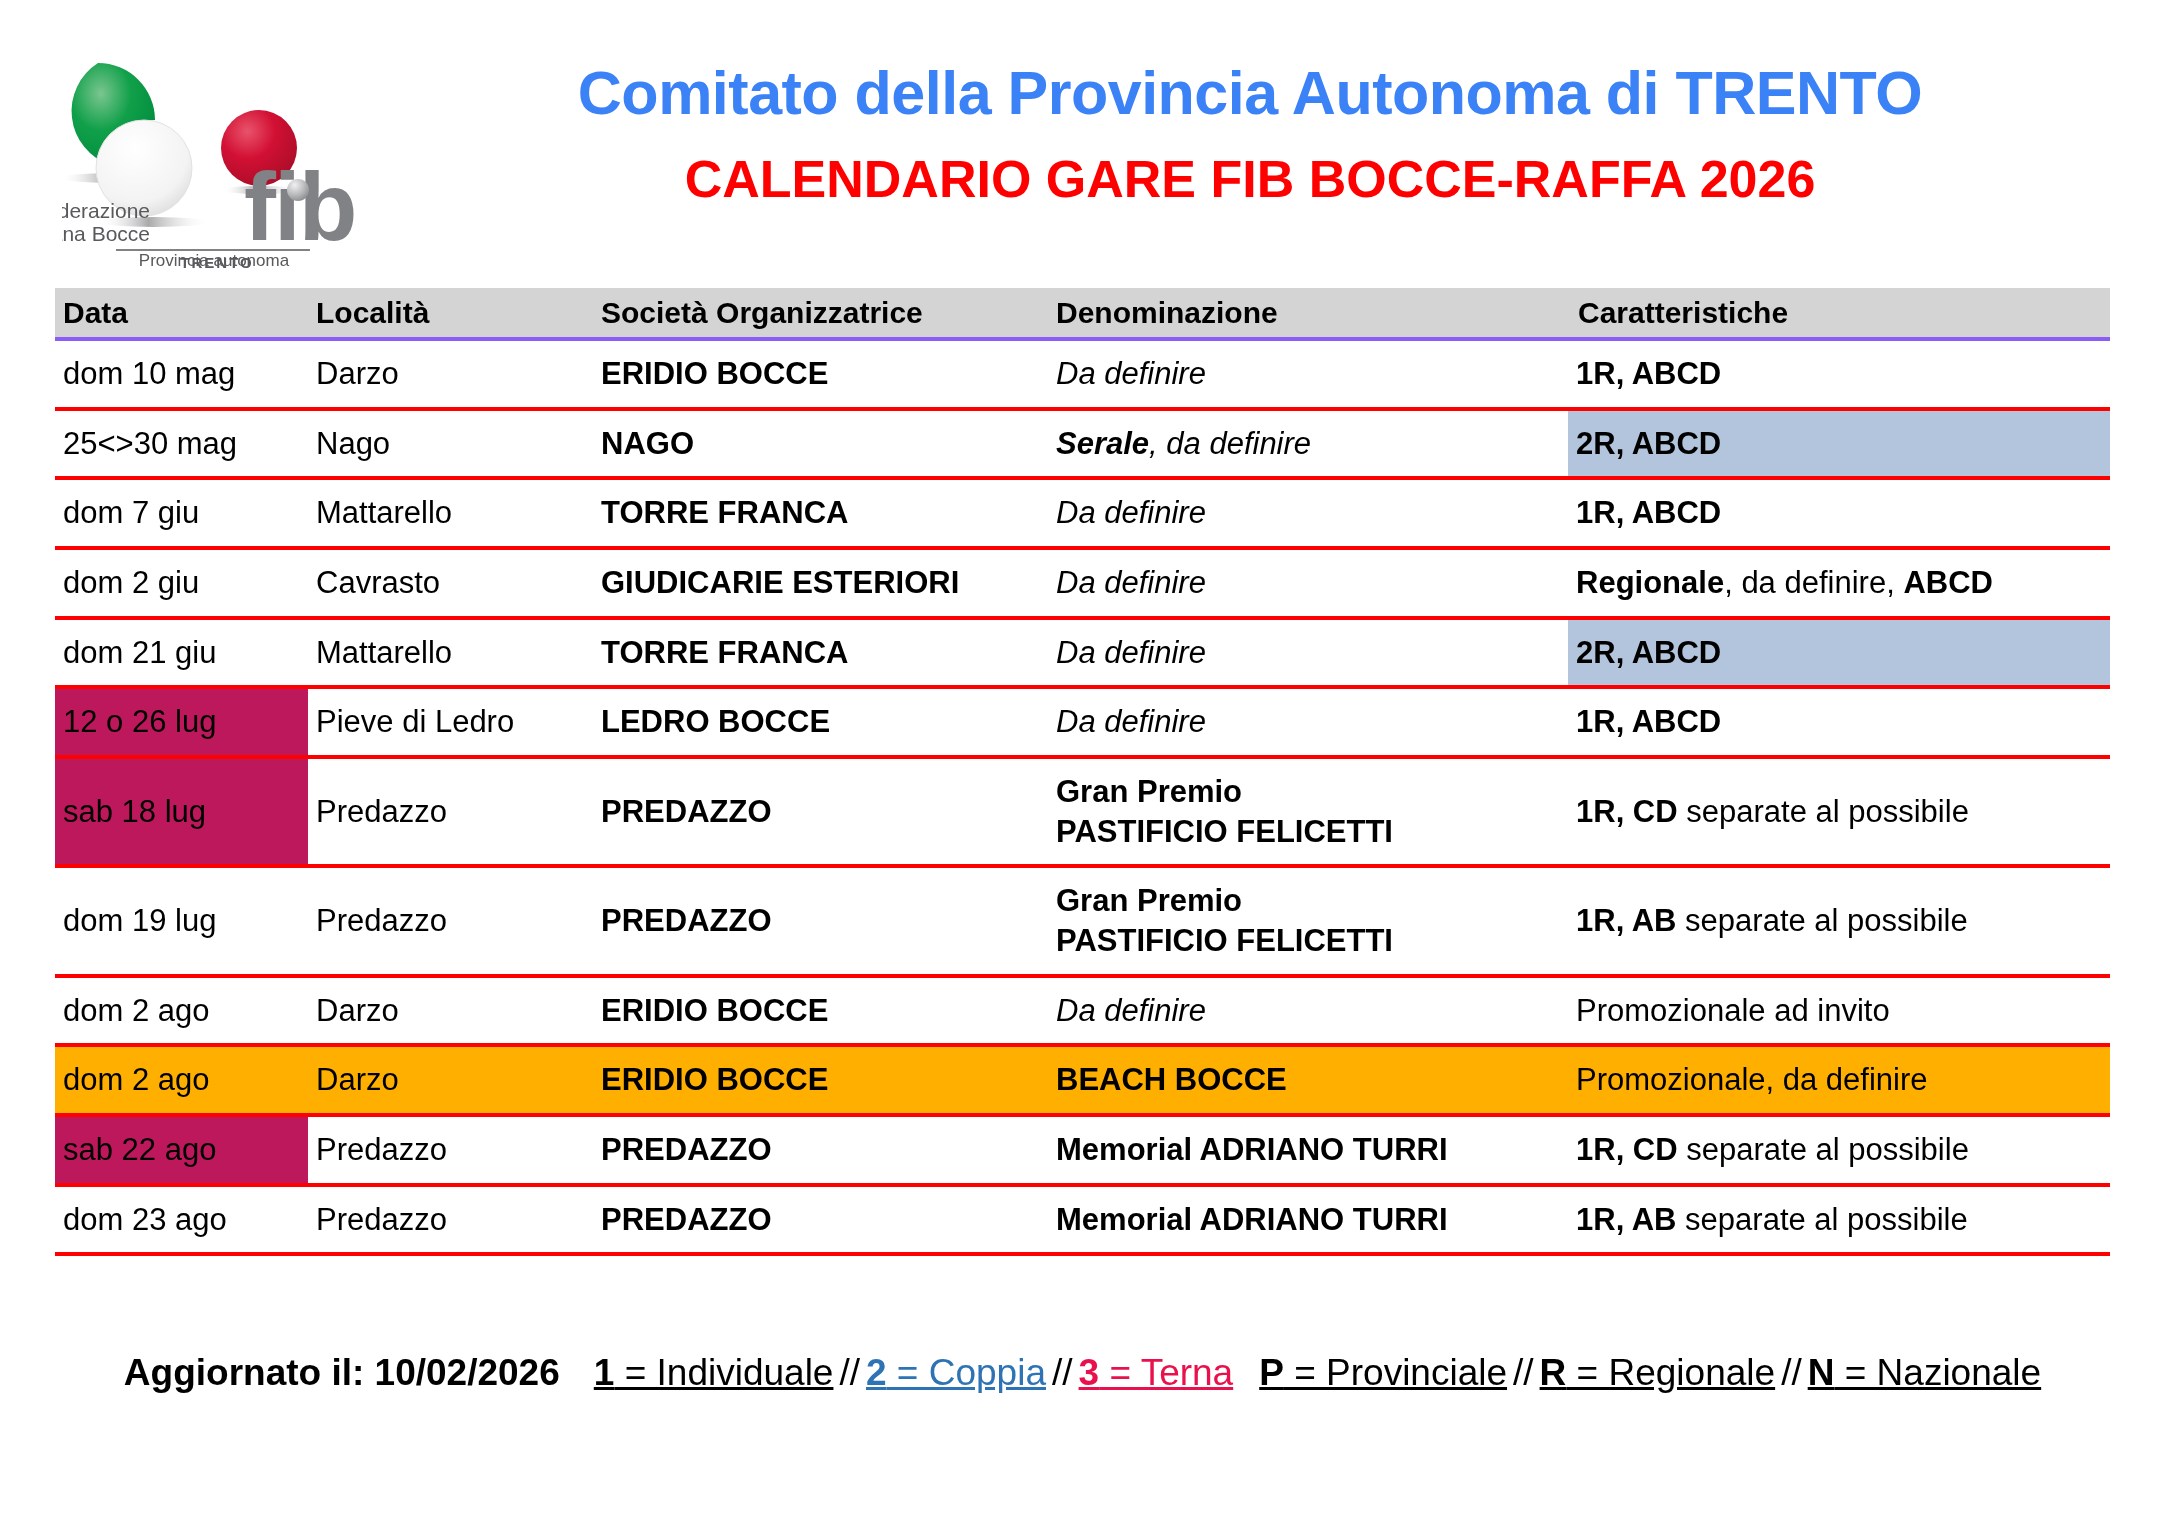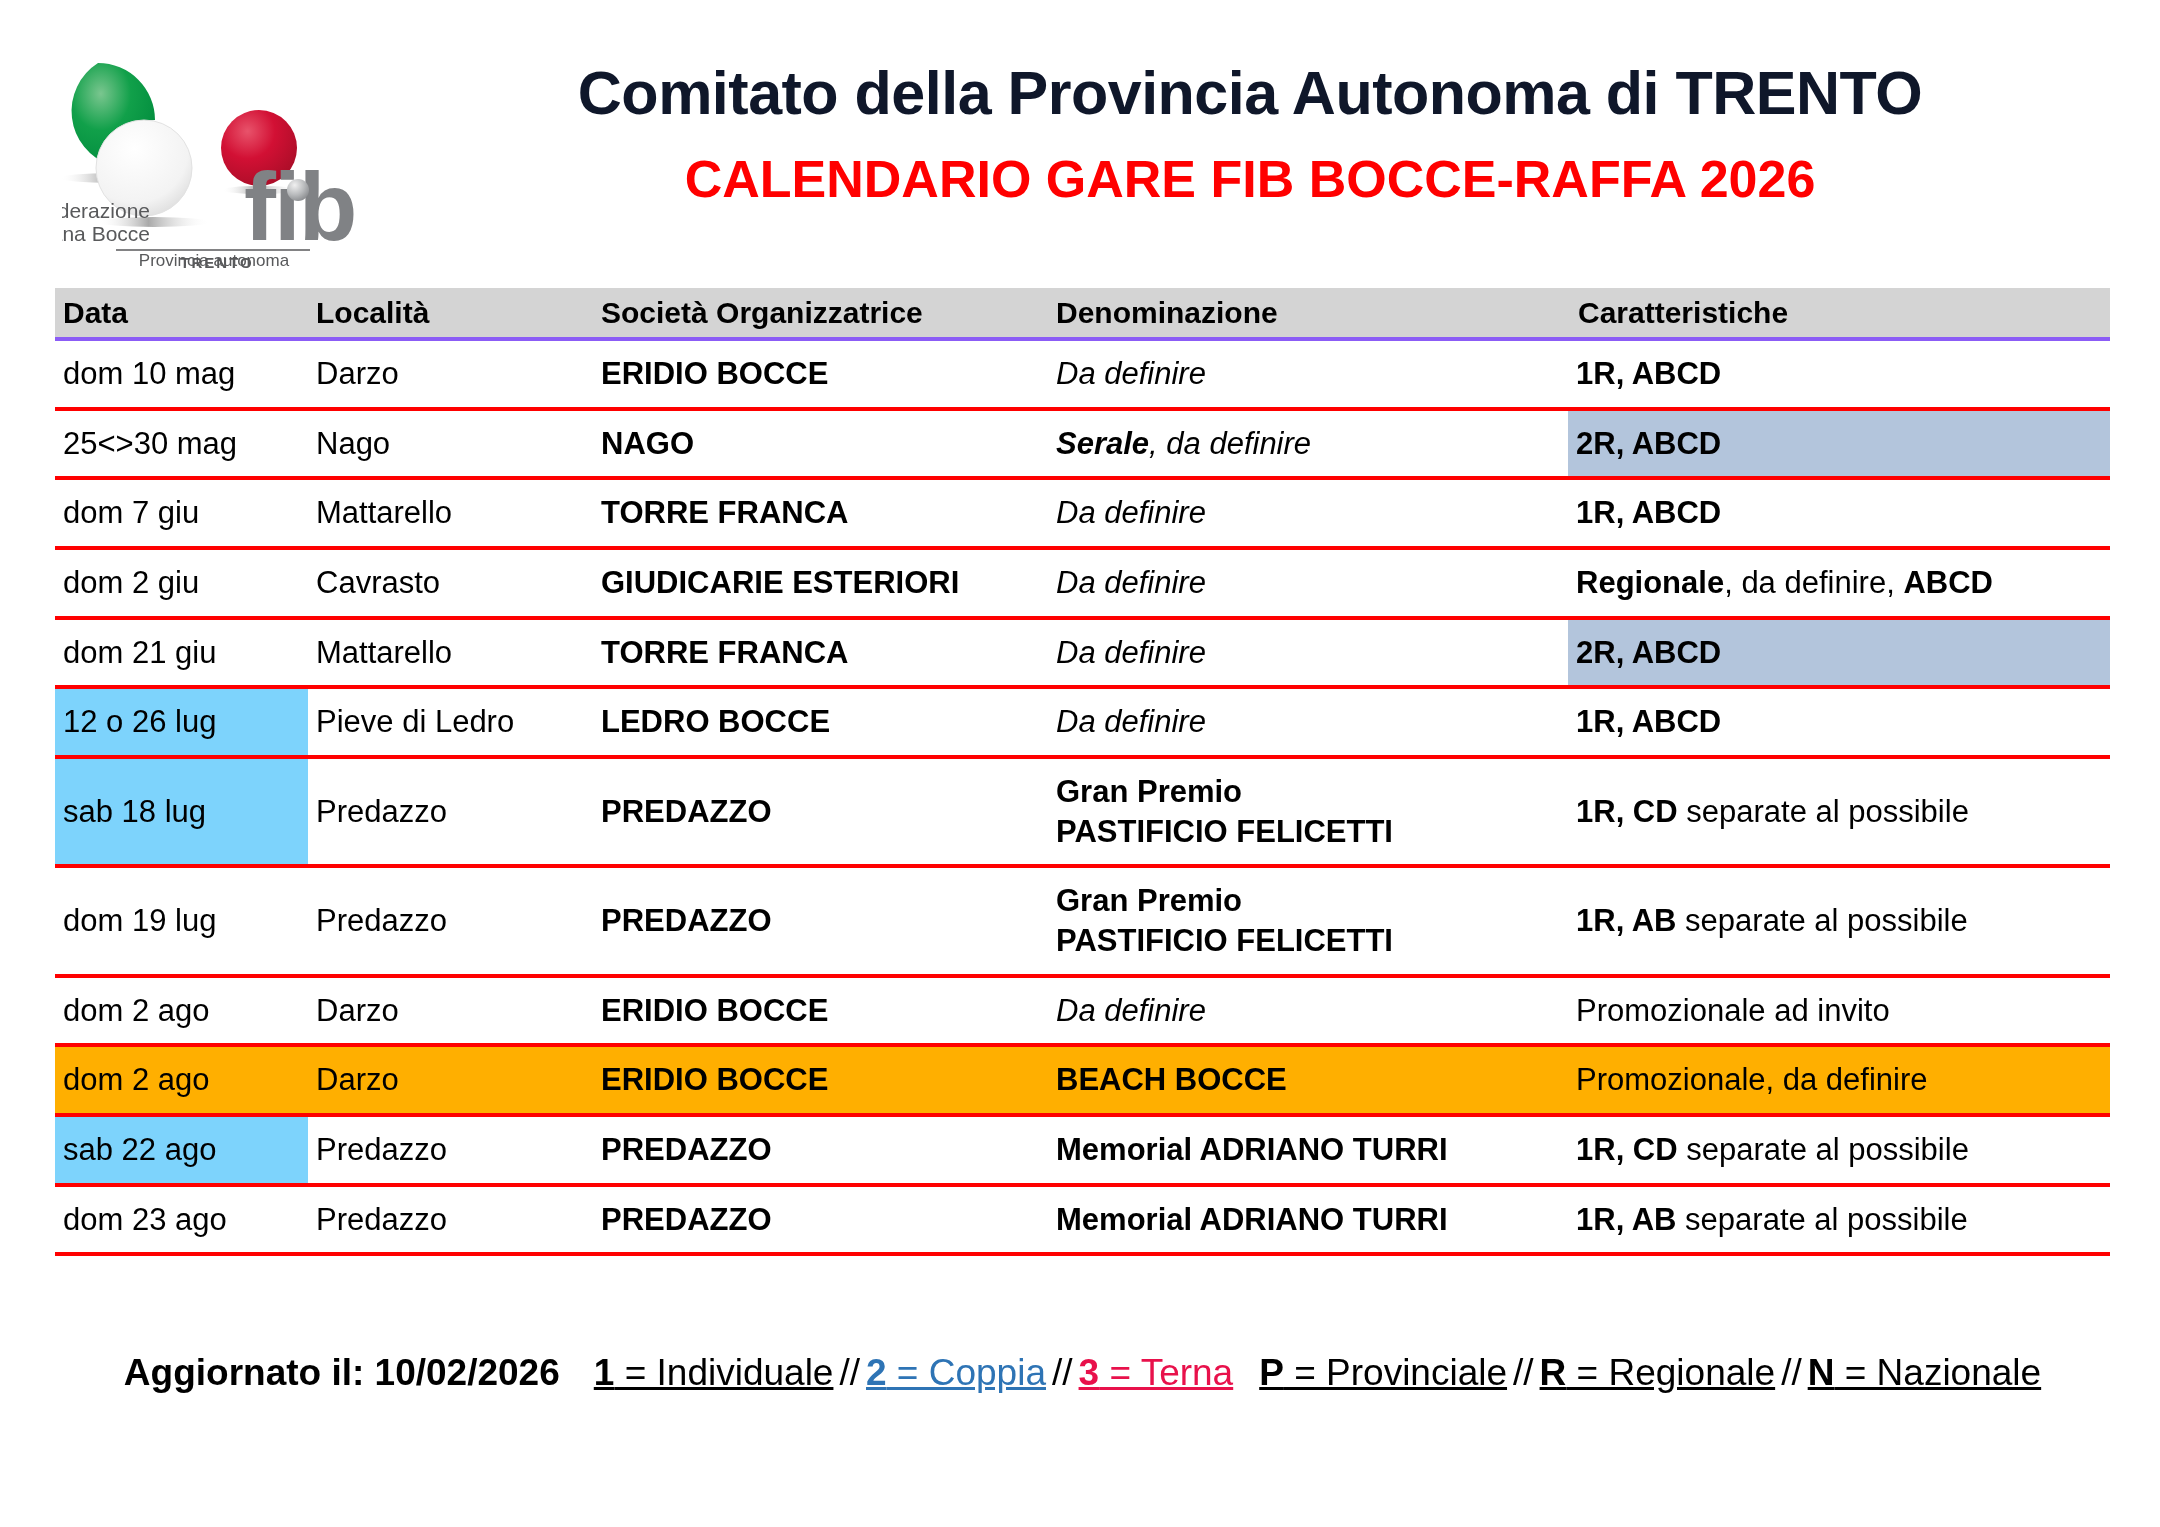--- a/index.html
+++ b/index.html
@@ -37,21 +37,21 @@
     right: 40px;
     top: 58px;
     text-align: center;
   }
   .title-main {
     font-family: "Liberation Sans", sans-serif;
     font-weight: bold;
     font-size: 61px;
     letter-spacing: -0.5px;
     line-height: 1.15;
-    color: #0f172a;
+    color: #3b82f6;
     white-space: nowrap;
   }
   .title-sub {
     font-family: "Liberation Sans", sans-serif;
     font-weight: bold;
     font-size: 52px;
     line-height: 1.2;
     color: #FF0000;
     margin-top: 20px;
     white-space: nowrap;
@@ -97,21 +97,21 @@
     font-size: 31px;
     line-height: 1.28;
   }
   table.cal tbody tr:last-child td {
     border-bottom: 4px solid #FF0000;
   }
   td.cell-car { padding-left: 10px; }
 
   
   .hl-blue   { background: #B3C5DC; }
-  .hl-yellow { background: #7dd3fc; margin-left: 15px; }
+  .hl-yellow { background: #be185d; margin-left: 15px; }
 
   tr.row-orange td { background: #FFAF00; }
 
   .b  { font-weight: bold; }
   .i  { font-style: italic; }
   .bi { font-weight: bold; font-style: italic; }
   .nowrap { white-space: nowrap; }
   .two-line { line-height: 1.3; }
 
   

